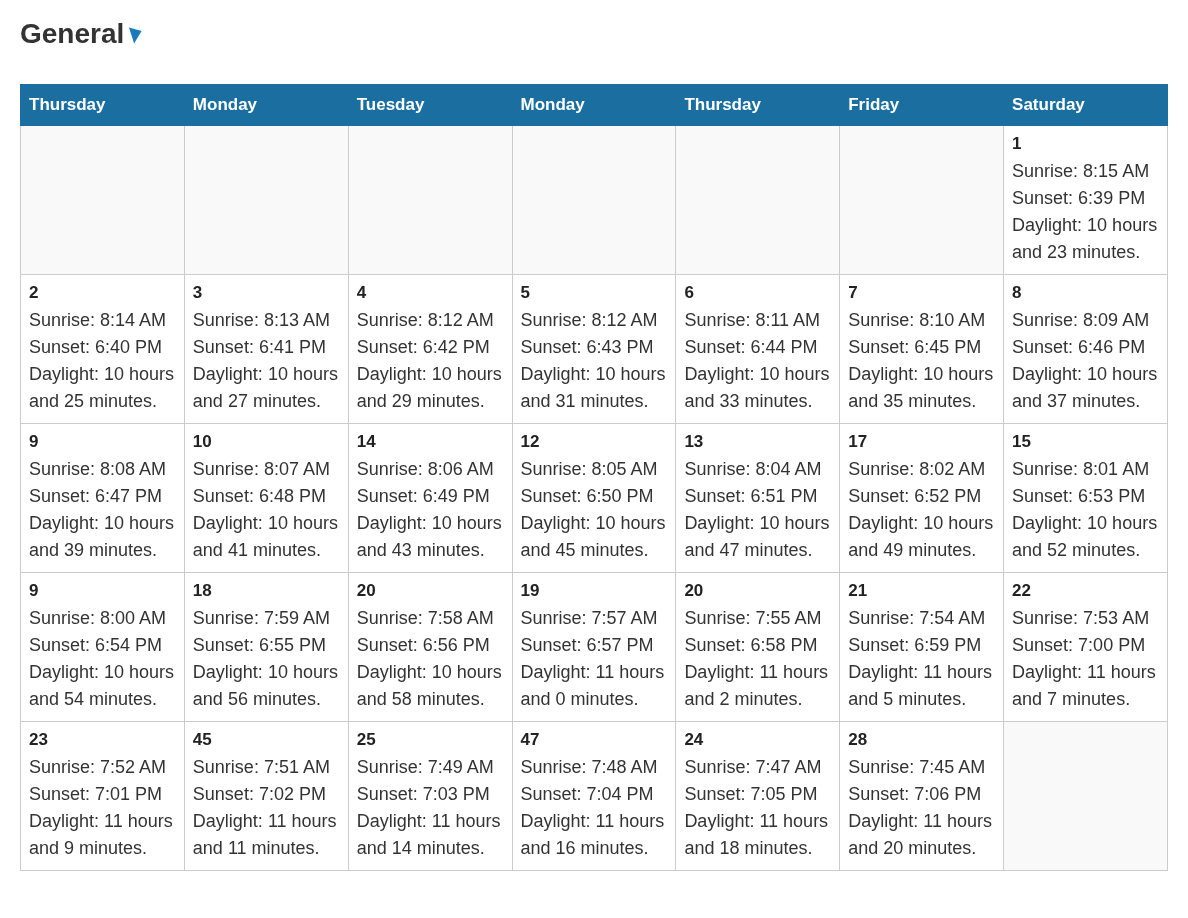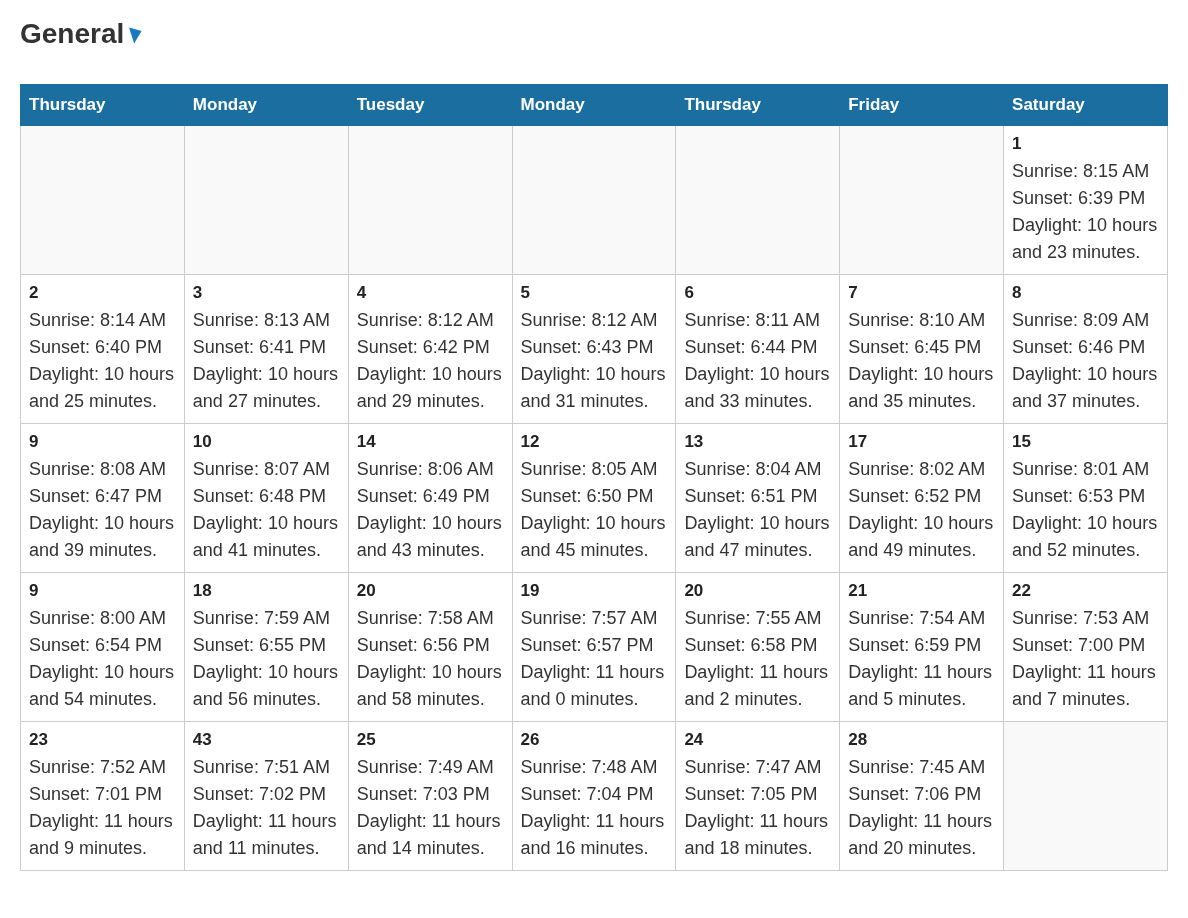--- a/index.html
+++ b/index.html
@@ -220,29 +220,29 @@
           <span class="day-number">22</span>
           <div class="day-info">Sunrise: 7:53 AM<br>Sunset: 7:00 PM<br>Daylight: 11 hours and 7 minutes.</div>
         </td>
       </tr>
       <tr class="row-border">
         <td>
           <span class="day-number">23</span>
           <div class="day-info">Sunrise: 7:52 AM<br>Sunset: 7:01 PM<br>Daylight: 11 hours and 9 minutes.</div>
         </td>
         <td>
-          <span class="day-number">43</span>
+          <span class="day-number">45</span>
           <div class="day-info">Sunrise: 7:51 AM<br>Sunset: 7:02 PM<br>Daylight: 11 hours and 11 minutes.</div>
         </td>
         <td>
           <span class="day-number">25</span>
           <div class="day-info">Sunrise: 7:49 AM<br>Sunset: 7:03 PM<br>Daylight: 11 hours and 14 minutes.</div>
         </td>
         <td>
-          <span class="day-number">26</span>
+          <span class="day-number">47</span>
           <div class="day-info">Sunrise: 7:48 AM<br>Sunset: 7:04 PM<br>Daylight: 11 hours and 16 minutes.</div>
         </td>
         <td>
           <span class="day-number">24</span>
           <div class="day-info">Sunrise: 7:47 AM<br>Sunset: 7:05 PM<br>Daylight: 11 hours and 18 minutes.</div>
         </td>
         <td>
           <span class="day-number">28</span>
           <div class="day-info">Sunrise: 7:45 AM<br>Sunset: 7:06 PM<br>Daylight: 11 hours and 20 minutes.</div>
         </td>

